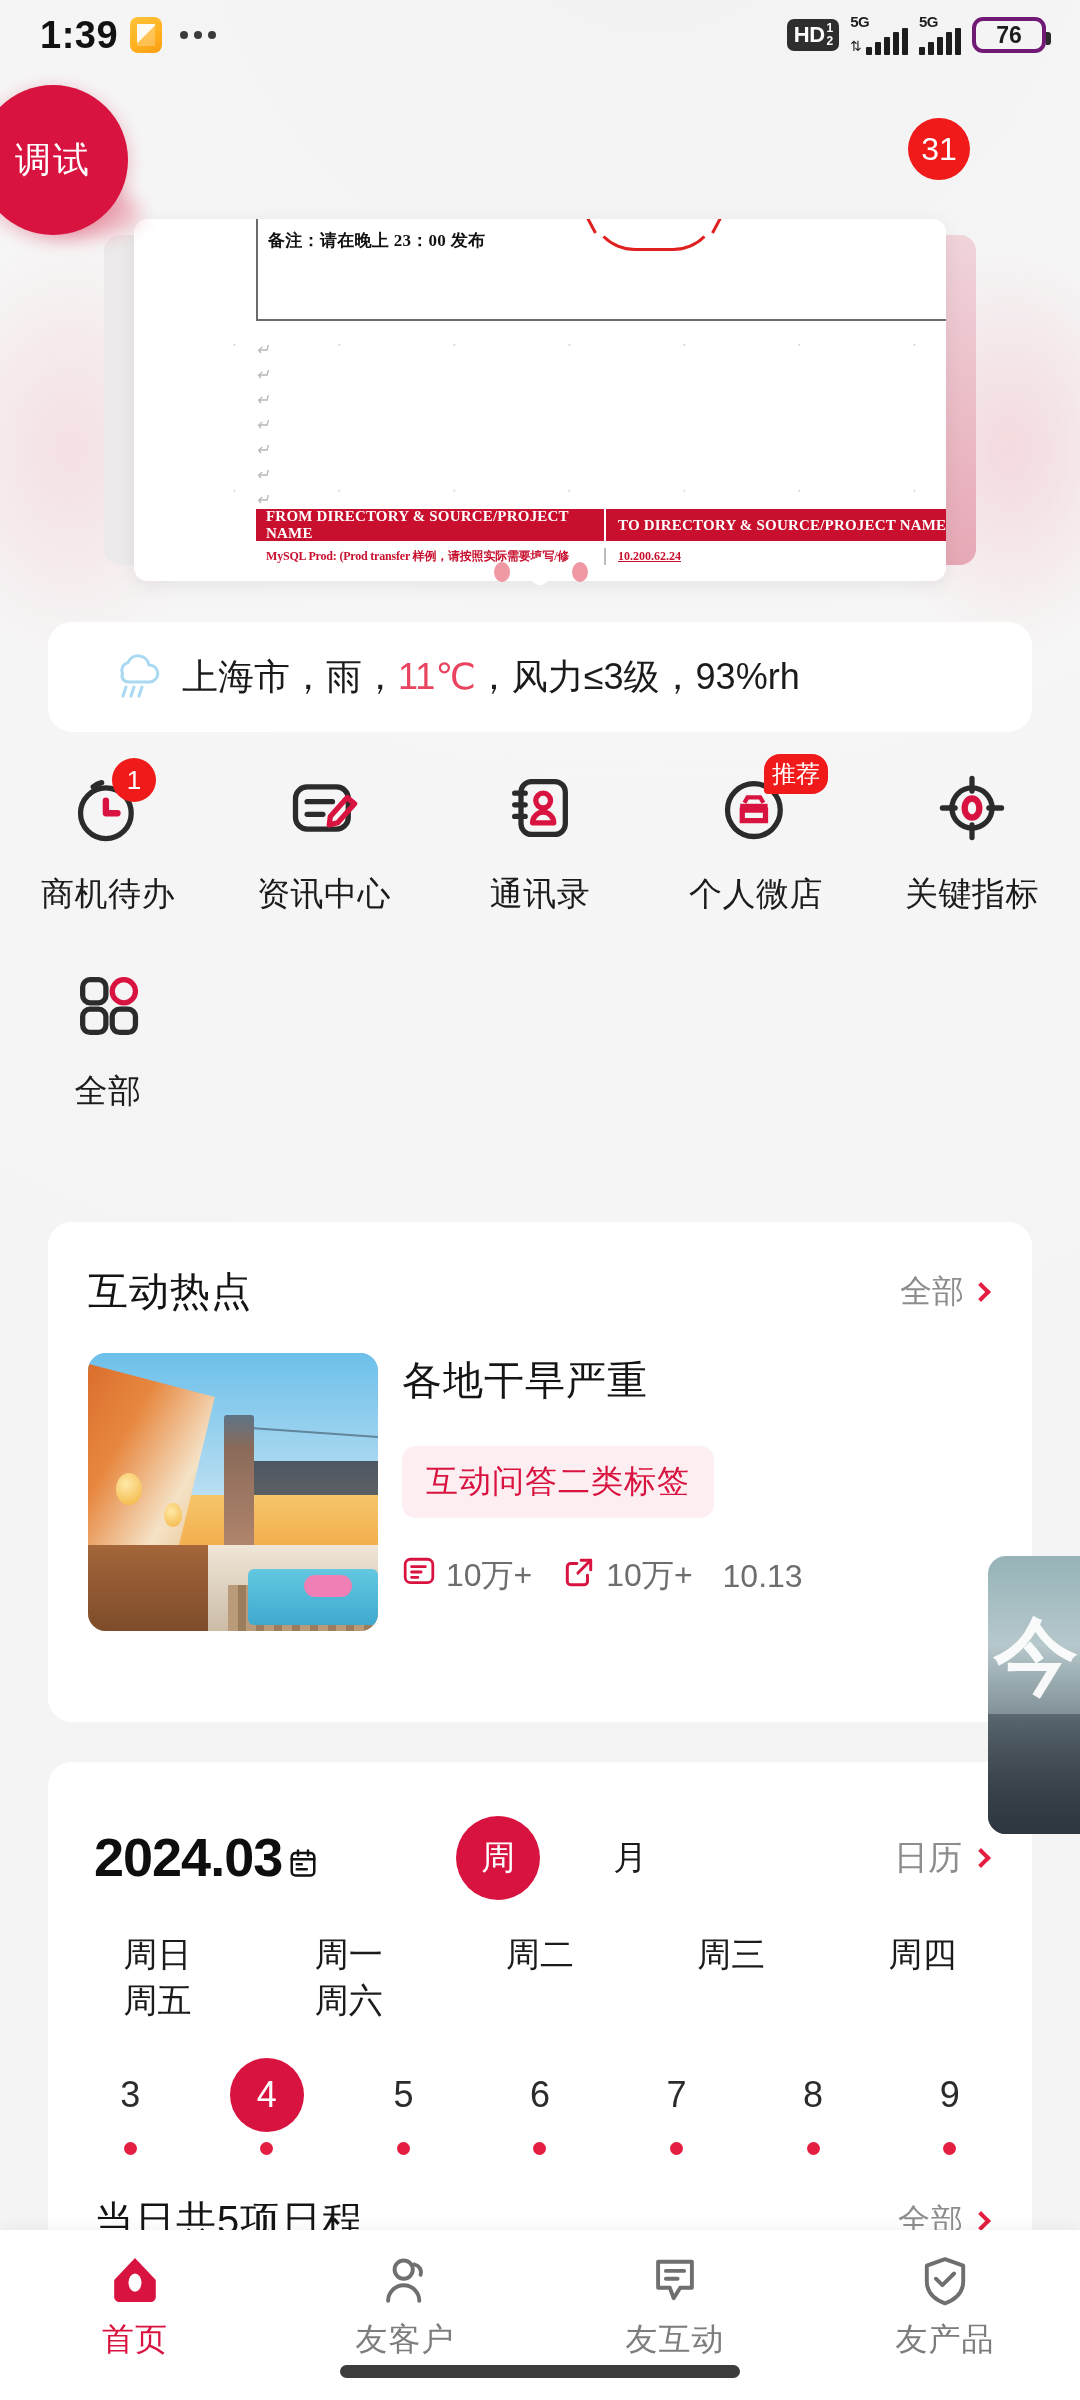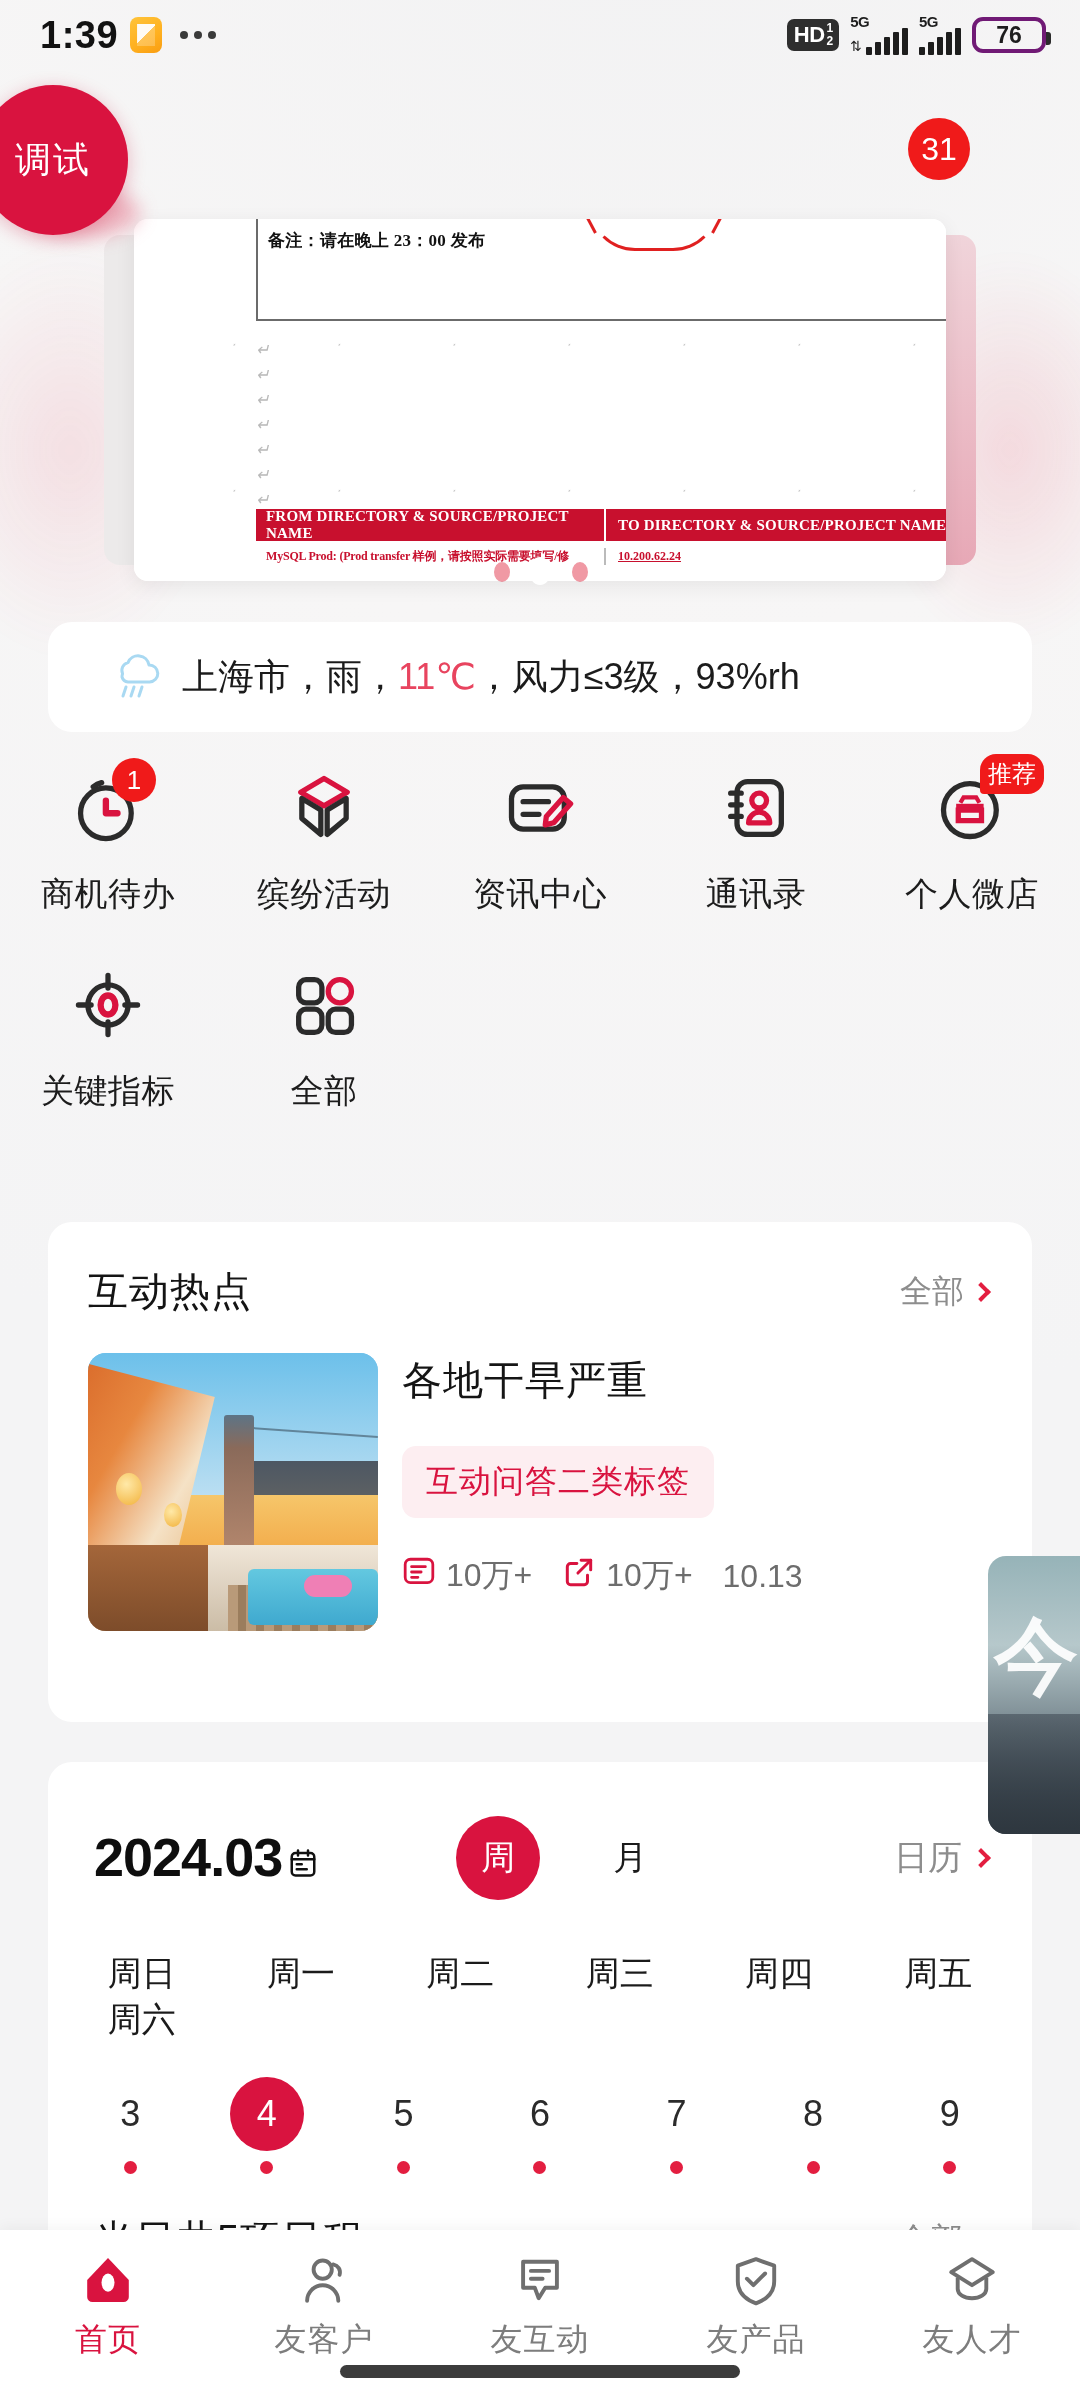--- a/index.html
+++ b/index.html
@@ -279,21 +279,21 @@
   .cal-head{ display:flex; align-items:center; padding:54px 44px 0 46px; }
   .cal-ym{ font-size:54px; color:#0e0e0e; font-weight:600; letter-spacing:-1px; display:flex; align-items:flex-start; }
   .cal-ic{ margin-left:6px; margin-top:2px; }
   .cal-seg{ display:flex; align-items:center; gap:48px; margin-left:138px; }
   .seg{
     width:84px; height:84px; border-radius:50%; display:flex; align-items:center; justify-content:center;
     font-size:34px; color:#1b1b1b;
   }
   .seg.on{ background:#d9133f; color:#fff; }
   .cal-more{ margin-left:auto; display:flex; align-items:center; gap:12px; font-size:34px; color:#8d8d8d; }
-  .cal-week{ display:grid; grid-template-columns:repeat(6,1fr); margin-top:51px; padding:0 14px; }
+  .cal-week{ display:grid; grid-template-columns:repeat(5,1fr); margin-top:32px; padding:0 14px; }
   .cw{ text-align:center; font-size:34px; color:#1b1b1b; }
   .cal-days{ display:grid; grid-template-columns:repeat(7,1fr); margin-top:34px; padding:0 14px; }
   .cd{ display:flex; flex-direction:column; align-items:center; }
   .cd-n{
     width:74px; height:74px; border-radius:50%; display:flex; align-items:center; justify-content:center;
     font-size:36px; color:#2b2b2b;
   }
   .cd.on .cd-n{ background:#d9133f; color:#fff; }
   .cd-dot{ width:13px; height:13px; border-radius:50%; background:#e31e40; margin-top:10px; }
   .cal-foot{
@@ -445,30 +445,20 @@
       <svg viewBox="0 0 72 72" width="76" height="76" aria-hidden="true">
         <circle cx="34" cy="41" r="24" fill="none" stroke="#2b2b2b" stroke-width="5"></circle>
         <path d="M22 16a22 22 0 0 1 8-4" fill="none" stroke="#2b2b2b" stroke-width="5" stroke-linecap="round"></path>
         <path d="M34 29v12h11" fill="none" stroke="#d9133f" stroke-width="6" stroke-linecap="round" stroke-linejoin="round"></path>
       </svg>
       <span class="gi-badge">1</span>
     </div>
     <div class="gi-label">商机待办</div>
   </div>
 
-  <div class="gi">
-    <div class="gi-ico">
-      <svg viewBox="0 0 72 72" width="76" height="76" aria-hidden="true">
-        <path d="M36 8 58 21 36 34 14 21z" fill="none" stroke="#d9133f" stroke-width="5" stroke-linejoin="round"></path>
-        <path d="M33 38 15 27v19l18 15z" fill="none" stroke="#2b2b2b" stroke-width="5" stroke-linejoin="round"></path>
-        <path d="M39 38l18-11v19L39 61z" fill="none" stroke="#2b2b2b" stroke-width="5" stroke-linejoin="round"></path>
-      </svg>
-    </div>
-    <div class="gi-label">缤纷活动</div>
-  </div>
 
   <div class="gi">
     <div class="gi-ico">
       <svg viewBox="0 0 72 72" width="76" height="76" aria-hidden="true">
         <rect x="9" y="16" width="50" height="40" rx="11" fill="none" stroke="#2b2b2b" stroke-width="5"></rect>
         <path d="M20 30h24M20 42h15" stroke="#2b2b2b" stroke-width="5" stroke-linecap="round"></path>
         <path d="M58 26 42 44l-1 8 8-2 16-18z" fill="none" stroke="#d9133f" stroke-width="5" stroke-linejoin="round"></path>
       </svg>
     </div>
     <div class="gi-label">资讯中心</div>
@@ -690,24 +680,15 @@
   <div class="tab">
     <span class="tab-ic">
       <svg viewBox="0 0 40 40" width="52" height="52" aria-hidden="true">
         <path d="M20 4 34 9v12c0 9-6 14-14 17-8-3-14-8-14-17V9z" fill="none" stroke="#6f6f6f" stroke-width="3" stroke-linejoin="round"></path>
         <path d="M13 19l5 5 9-9" fill="none" stroke="#6f6f6f" stroke-width="3" stroke-linecap="round" stroke-linejoin="round"></path>
       </svg>
     </span>
     <span class="tab-lb">友产品</span>
   </div>
 
-  <div class="tab">
-    <span class="tab-ic">
-      <svg viewBox="0 0 40 40" width="52" height="52" aria-hidden="true">
-        <path d="M20 4 36 14 20 24 4 14z" fill="none" stroke="#6f6f6f" stroke-width="3" stroke-linejoin="round"></path>
-        <path d="M9 18v9c0 4 5 7 11 7s11-3 11-7v-9" fill="none" stroke="#6f6f6f" stroke-width="3" stroke-linejoin="round"></path>
-      </svg>
-    </span>
-    <span class="tab-lb">友人才</span>
-  </div>
 
   <div class="home-ind"></div>
 </div>
 
 </body></html>

